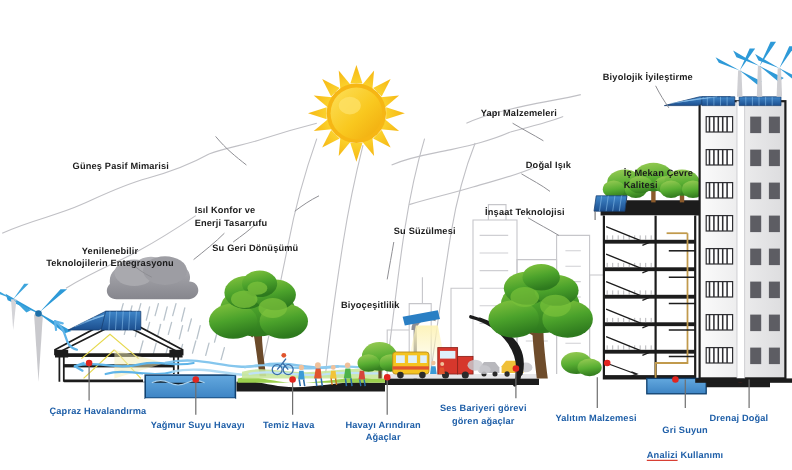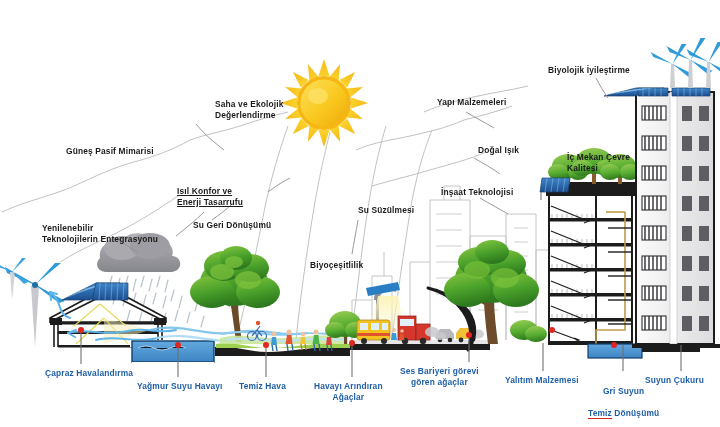--- a/index.html
+++ b/index.html
@@ -636,43 +636,41 @@
         <circle cx="81" cy="330" r="3"></circle>
         <circle cx="178" cy="345" r="3"></circle>
         <circle cx="266" cy="345" r="3"></circle>
         <circle cx="352" cy="343" r="3"></circle>
         <circle cx="469" cy="335" r="3"></circle>
       </g>
     </g>
   </svg>
 
   <div class="lbl dark" style="left:28px;top:146px;">Güneş Pasif Mimarisi</div>
-  <div class="lbl dark" style="left:177px;top:99px;">Saha ve Ekolojik
-Değerlendirme</div>
-  <div class="lbl dark" style="left:139px;top:186px;text-decoration:underline;">Isıl Konfor ve
+  <div class="lbl dark" style="left:139px;top:186px;">Isıl Konfor ve
 Enerji Tasarrufu</div>
   <div class="lbl dark" style="left:155px;top:220px;">Su Geri Dönüşümü</div>
-  <div class="lbl dark" style="left:4px;top:223px;">Yenilenebilir
+  <div class="lbl dark" style="left:4px;top:223px;text-align:center;">Yenilenebilir
 Teknolojilerin Entegrasyonu</div>
   <div class="lbl dark" style="left:320px;top:205px;">Su Süzülmesi</div>
-  <div class="lbl dark" style="left:272px;top:260px;">Biyoçeşitlilik</div>
+  <div class="lbl dark" style="left:272px;top:272px;">Biyoçeşitlilik</div>
   <div class="lbl dark" style="left:399px;top:97px;">Yapı Malzemeleri</div>
   <div class="lbl dark" style="left:440px;top:145px;text-align:center;">Doğal Işık</div>
   <div class="lbl dark" style="left:403px;top:187px;">İnşaat Teknolojisi</div>
   <div class="lbl dark" style="left:510px;top:65px;">Biyolojik İyileştirme</div>
   <div class="lbl dark" style="left:529px;top:124px;margin-top:28px;">İç Mekan Çevre
 Kalitesi</div>
 
   <div class="lbl blue" style="left:45px;top:368px;">Çapraz Havalandırma</div>
   <div class="lbl blue" style="left:137px;top:381px;">Yağmur Suyu Havayı</div>
   <div class="lbl blue" style="left:239px;top:381px;">Temiz Hava</div>
   <div class="lbl blue" style="left:314px;top:381px;">Havayı Arındıran
 Ağaçlar</div>
   <div class="lbl blue" style="left:400px;top:366px;">Ses Bariyeri görevi
 gören ağaçlar</div>
   <div class="lbl blue" style="left:505px;top:375px;">Yalıtım Malzemesi</div>
   <div class="lbl blue" style="left:588px;top:375px;">
     <span>Gri Suyun</span><br>
-    <span class="spell">Temiz</span><span> Dönüşümü</span>
+    <span class="spell">Analizi</span><span> Kullanımı</span>
   </div>
-  <div class="lbl blue" style="left:645px;top:375px;">Suyun Çukuru</div>
+  <div class="lbl blue" style="left:645px;top:375px;">Drenaj Doğal</div>
 
 </div>
 
 </body></html>

